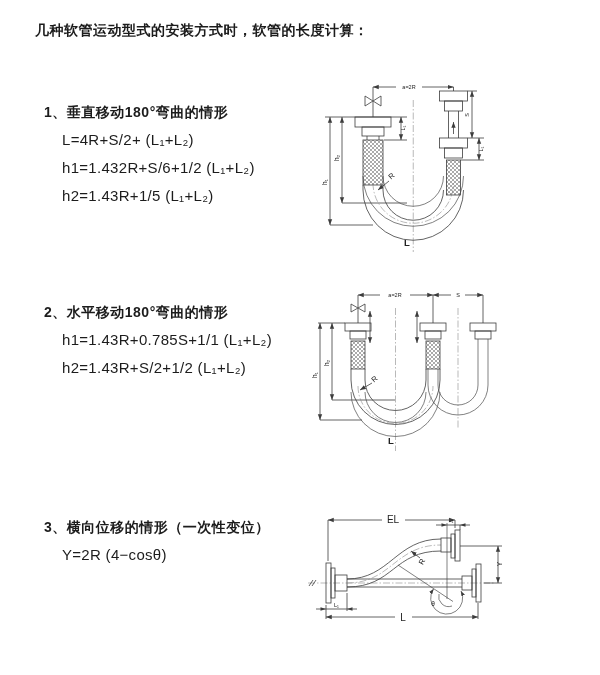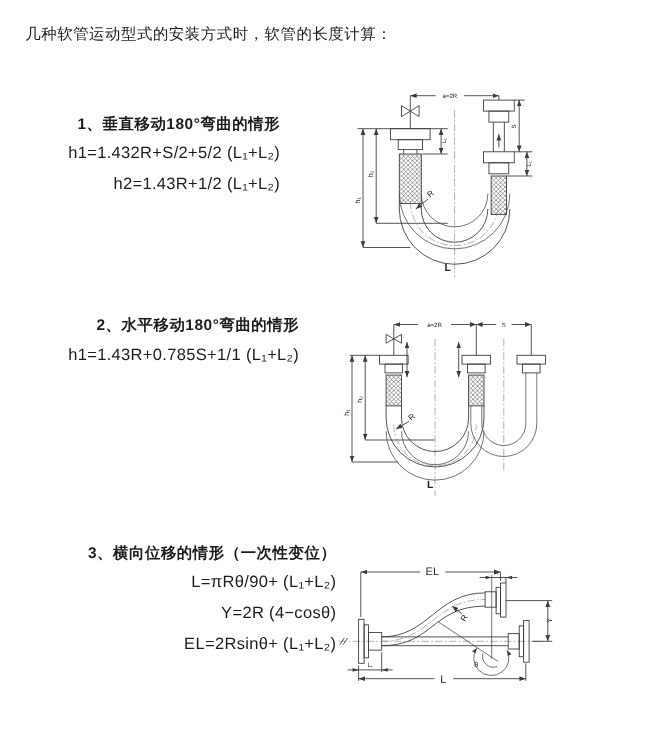--- a/index.html
+++ b/index.html
@@ -1,19 +1,19 @@
 <!DOCTYPE html>
 <html><head>
 <meta charset="utf-8">
 <style>
   html,body{margin:0;padding:0;background:#fff;}
   .page{position:relative;width:600px;height:675px;background:#ffffff;overflow:hidden;
         font-family:"Liberation Sans","DejaVu Sans",sans-serif;color:#1c1c1c;}
-  .title{position:absolute;left:23px;top:22px;font-size:14px;font-weight:normal;letter-spacing:.5px;text-align:center;}
-  .section{position:absolute;left:44px;text-align:right;}
+  .title{position:absolute;left:35px;top:22px;font-size:14px;font-weight:bold;letter-spacing:.5px;text-align:center;}
+  .section{position:absolute;left:44px;}
   .heading{font-size:14px;font-weight:bold;line-height:28px;letter-spacing:.5px;}
   .formula{font-size:15px;line-height:28px;margin-left:18px;letter-spacing:.3px;}
   svg{position:absolute;}
   svg .ln{stroke:#3c3c3c;stroke-width:.8;fill:none;}
   svg .thin{stroke:#4a4a4a;stroke-width:.7;fill:none;}
   svg .cl{stroke:#8a8a8a;stroke-width:.6;fill:none;stroke-dasharray:7 2 1.5 2;}
   svg .braid{stroke:#3c3c3c;stroke-width:.8;}
   svg .valve{fill:#fff;stroke:#3c3c3c;stroke-width:.8;}
   svg text{fill:#222;font-family:"Liberation Sans","DejaVu Sans",sans-serif;}
   svg .dl{font-size:5.5px;text-anchor:middle;}
@@ -23,34 +23,34 @@
 </style>
 </head>
 <body>
 
 <div class="page">
 
   <div class="title">几种软管运动型式的安装方式时，软管的长度计算：</div>
 
   <div class="section" style="top:98px;">
     <div class="heading">1、垂直移动180°弯曲的情形</div>
-    <div class="formula">h1=1.432R+S/2+5/2 (L₁+L₂)</div>
-    <div class="formula">h2=1.43R+1/2 (L₁+L₂)</div>
+    <div class="formula">L=4R+S/2+ (L₁+L₂)</div>
+    <div class="formula">h1=1.432R+S/6+1/2 (L₁+L₂)</div>
+    <div class="formula">h2=1.43R+1/5 (L₁+L₂)</div>
   </div>
 
-  <div class="section" style="top:281px;">
+  <div class="section" style="top:298px;">
     <div class="heading">2、水平移动180°弯曲的情形</div>
     <div class="formula">h1=1.43R+0.785S+1/1 (L₁+L₂)</div>
+    <div class="formula">h2=1.43R+S/2+1/2 (L₁+L₂)</div>
   </div>
 
-  <div class="section" style="top:488px;margin-left:36px;">
+  <div class="section" style="top:513px;">
     <div class="heading">3、横向位移的情形（一次性变位）</div>
-    <div class="formula">L=πRθ/90+ (L₁+L₂)</div>
     <div class="formula">Y=2R (4−cosθ)</div>
-    <div class="formula">EL=2Rsinθ+ (L₁+L₂)</div>
   </div>
 
   <svg style="left:315px;top:70px;" width="275" height="195" viewBox="0 0 275 195">
     <defs>
       <pattern id="bp1" width="4" height="4" patternUnits="userSpaceOnUse">
         <path d="M0,0 L4,4 M4,0 L0,4" stroke="#555" stroke-width="0.5"></path>
       </pattern>
       <marker id="a1" viewBox="0 0 10 10" refX="9" refY="5" markerWidth="8" markerHeight="8" orient="auto-start-reverse">
         <path d="M0,1.6 L9,5 L0,8.4 z" fill="#3c3c3c"></path>
       </marker>

